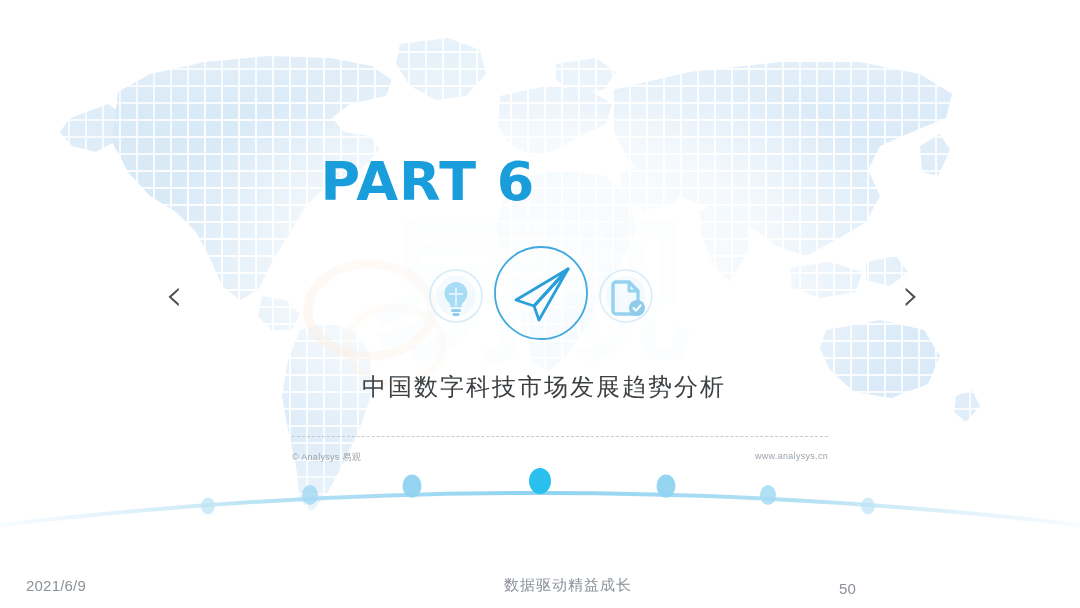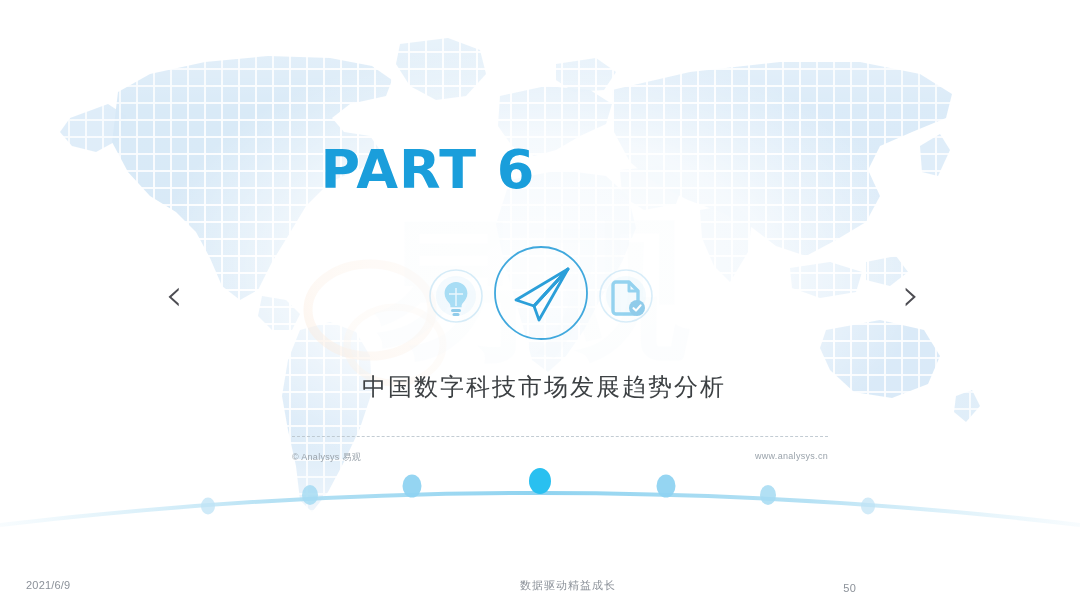--- a/index.html
+++ b/index.html
@@ -91,21 +91,21 @@
     font-family: "DejaVu Sans", "Liberation Sans", sans-serif;
     font-weight: 300;
     user-select: none;
   }
   .nav-prev { left: 148px; }
   .nav-next { left: 885px; }
 
   
   .part-heading {
     position: absolute;
-    left: 0; top: 140px;
+    left: 0; top: 152px;
     width: 856px;
     text-align: center;
     font-size: 54px;
     font-weight: 700;
     letter-spacing: 1px;
     color: #1a9edb;
     font-family: "DejaVu Sans", "Liberation Sans", sans-serif;
     line-height: 1.1;
   }
 
@@ -177,21 +177,21 @@
   }
 
   
   .footer {
     position: absolute;
     left: 0; bottom: 0;
     width: 884px;
     height: 46px;
     display: flex;
     align-items: center;
-    font-size: 11px;
+    font-size: 15px;
     color: #8b9199;
     background: #ffffff;
   }
   .footer-date   { position: absolute; left: 26px;  letter-spacing: 0.2px; }
   .footer-center { position: absolute; left: 0; width: 1080px; text-align: center; letter-spacing: 1px; padding-left: 28px; }
   .footer-page   { position: absolute; right: 28px; letter-spacing: 0.2px; margin-top: 6px; }
 </style>
 </head>
 <body>
 

